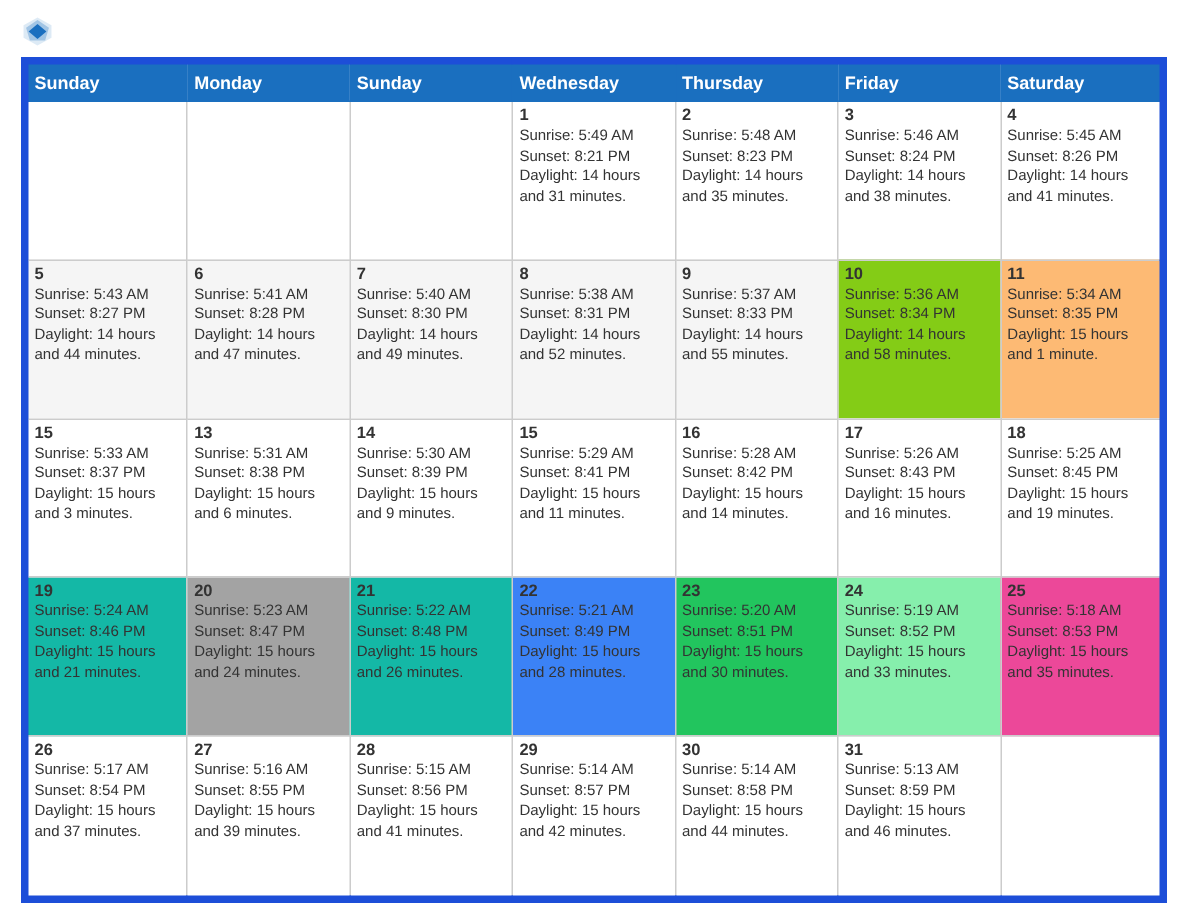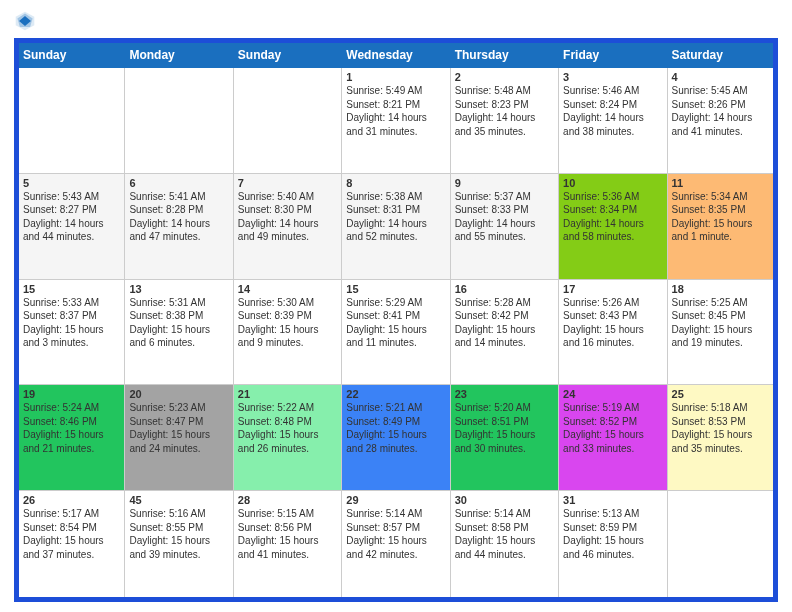--- a/index.html
+++ b/index.html
@@ -205,56 +205,56 @@
           <td>
             <span class="day-number">17</span>
             <div class="day-info">Sunrise: 5:26 AM<br>Sunset: 8:43 PM<br>Daylight: 15 hours<br>and 16 minutes.</div>
           </td>
           <td>
             <span class="day-number">18</span>
             <div class="day-info">Sunrise: 5:25 AM<br>Sunset: 8:45 PM<br>Daylight: 15 hours<br>and 19 minutes.</div>
           </td>
         </tr>
         <tr style="background: rgb(245, 245, 245);">
-          <td style="background: #22c55e;">
+          <td style="background: #14b8a6;">
             <span class="day-number">19</span>
             <div class="day-info">Sunrise: 5:24 AM<br>Sunset: 8:46 PM<br>Daylight: 15 hours<br>and 21 minutes.</div>
           </td>
           <td style="background: #a3a3a3;">
             <span class="day-number">20</span>
             <div class="day-info">Sunrise: 5:23 AM<br>Sunset: 8:47 PM<br>Daylight: 15 hours<br>and 24 minutes.</div>
           </td>
-          <td style="background: #86efac;">
+          <td style="background: #14b8a6;">
             <span class="day-number">21</span>
             <div class="day-info">Sunrise: 5:22 AM<br>Sunset: 8:48 PM<br>Daylight: 15 hours<br>and 26 minutes.</div>
           </td>
           <td style="background: #3b82f6;">
             <span class="day-number">22</span>
             <div class="day-info">Sunrise: 5:21 AM<br>Sunset: 8:49 PM<br>Daylight: 15 hours<br>and 28 minutes.</div>
           </td>
           <td style="background: #22c55e;">
             <span class="day-number">23</span>
             <div class="day-info">Sunrise: 5:20 AM<br>Sunset: 8:51 PM<br>Daylight: 15 hours<br>and 30 minutes.</div>
           </td>
-          <td style="background: #d946ef;">
+          <td style="background: #86efac;">
             <span class="day-number">24</span>
             <div class="day-info">Sunrise: 5:19 AM<br>Sunset: 8:52 PM<br>Daylight: 15 hours<br>and 33 minutes.</div>
           </td>
-          <td style="background: #fef9c3;">
+          <td style="background: #ec4899;">
             <span class="day-number">25</span>
             <div class="day-info">Sunrise: 5:18 AM<br>Sunset: 8:53 PM<br>Daylight: 15 hours<br>and 35 minutes.</div>
           </td>
         </tr>
         <tr>
           <td>
             <span class="day-number">26</span>
             <div class="day-info">Sunrise: 5:17 AM<br>Sunset: 8:54 PM<br>Daylight: 15 hours<br>and 37 minutes.</div>
           </td>
           <td>
-            <span class="day-number">45</span>
+            <span class="day-number">27</span>
             <div class="day-info">Sunrise: 5:16 AM<br>Sunset: 8:55 PM<br>Daylight: 15 hours<br>and 39 minutes.</div>
           </td>
           <td>
             <span class="day-number">28</span>
             <div class="day-info">Sunrise: 5:15 AM<br>Sunset: 8:56 PM<br>Daylight: 15 hours<br>and 41 minutes.</div>
           </td>
           <td>
             <span class="day-number">29</span>
             <div class="day-info">Sunrise: 5:14 AM<br>Sunset: 8:57 PM<br>Daylight: 15 hours<br>and 42 minutes.</div>
           </td>

